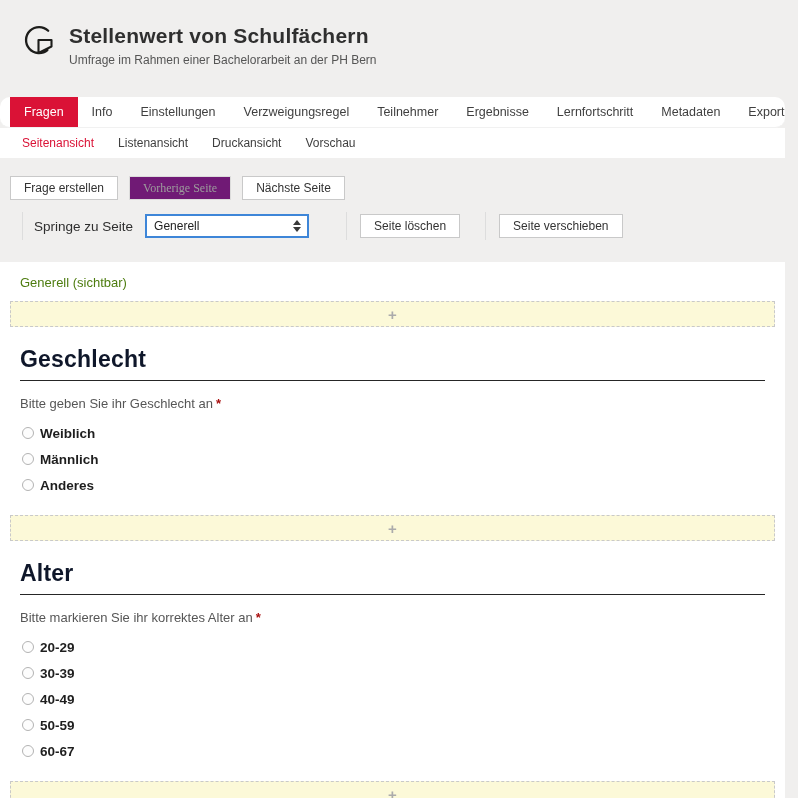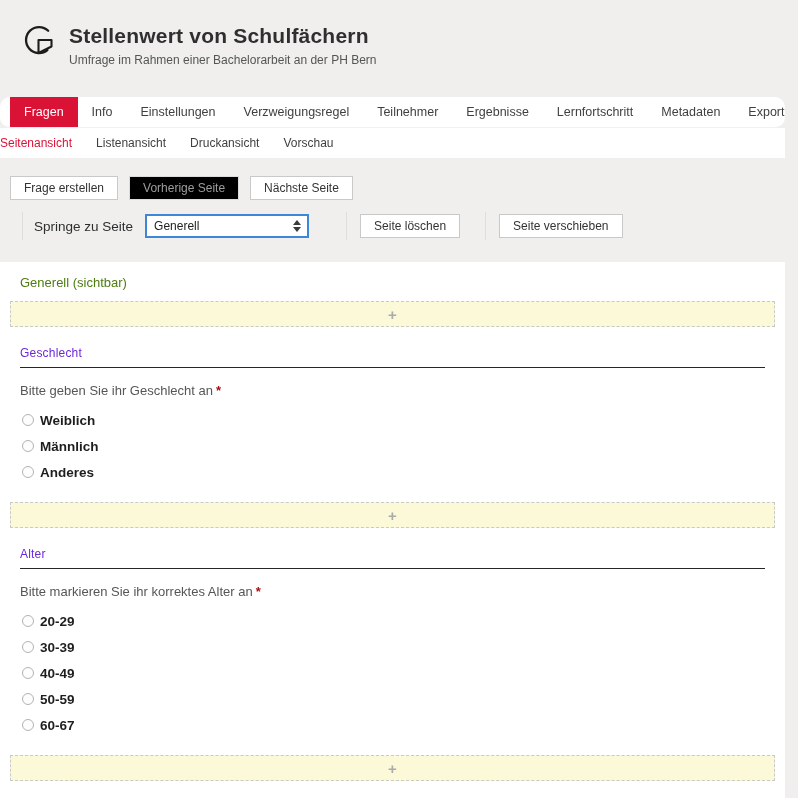--- a/index.html
+++ b/index.html
@@ -20,33 +20,33 @@
   .app-subtitle { font-size: 12px; color: #555; margin-top: 5px; }
 
   
   .tabbar { height: 31px; display: flex; align-items: stretch; padding-left: 10px;
             border-bottom: 1px solid #f1f1f1; border-radius: 10px; }
   .tab { font-size: 12.5px; color: #3f3f3f; display: flex; align-items: center;
          padding: 0 14px; cursor: pointer; }
   .tab.active { background: #da1236; color: #fff; }
 
   
-  .subnav { height: 30px; display: flex; align-items: center; }
+  .subnav { height: 30px; display: flex; align-items: center; padding-left: 22px; }
   .subtab { font-size: 12px; color: #3f3f3f; margin-right: 24px; cursor: pointer; }
   .subtab.active { color: #da1236; }
 
   
   .toolbar { padding: 18px 0 0 10px; }
   .btn-row { display: flex; align-items: center; }
   .btn {
     background: #fff; border: 1px solid #c9c9c9; color: #333;
     font-size: 12px; font-family: inherit; padding: 5px 13px; height: 24px;
     display: inline-flex; align-items: center; cursor: pointer;
   }
-  .btn.disabled { background: #000000; border-color: #dcdcdb; color: #9d9d9d; }
+  .btn.disabled { background: #701a75; border-color: #dcdcdb; color: #9d9d9d; font-family: Liberation Serif, serif; }
   .btn + .btn { margin-left: 11px; }
   .jump-row { display: flex; align-items: center; margin-top: 11px; height: 30px; }
   .vsep { width: 1px; height: 28px; background: #ddd; margin: 0 0 0 12px; }
   .jump-label { font-size: 13.5px; color: #2e2e2e; margin: 0 12px 0 11px; }
   .select {
     width: 164px; height: 24px; background: #fff; border: 2px solid #3e86d8;
     display: flex; align-items: center; justify-content: space-between;
     padding: 0 6px 0 7px; font-size: 12px; color: #222; cursor: pointer;
   }
   .stepper { display: flex; flex-direction: column; align-items: center; gap: 2px; }
@@ -61,21 +61,21 @@
   
   .card { margin-top: 21px; padding-bottom: 40px; }
   .page-band-title { font-size: 13px; color: #4d7c0f; padding: 13px 20px 11px 20px; }
   .add-strip {
     margin: 0 10px; height: 26px; background: #fcf9d8;
     border: 1px dashed #c9c9c9; display: flex; align-items: center; justify-content: center;
     cursor: pointer;
   }
   .add-strip .plus { color: #ababab; font-size: 15px; font-weight: bold; line-height: 1; }
   .question { padding: 19px 20px 17px 20px; }
-  .q-title { font-size: 12px; font-weight: normal; color: #6d28d9; letter-spacing: 0.2px; }
+  .q-title { font-size: 23px; font-weight: bold; color: #0f172a; letter-spacing: 0.2px; }
   .q-rule { border: none; border-top: 1px solid #262626; margin: 7px 0 0 0; }
   .q-prompt { font-size: 13px; color: #565656; margin-top: 15px; }
   .req { color: #a80f0f; font-weight: bold; margin-left: 3px; }
   .opts { margin-top: 9px; }
   .opt { display: flex; align-items: center; height: 26px; }
   .radio { width: 12px; height: 12px; border-radius: 50%; border: 1px solid #b3b3b3;
            background: #fdfdfd; margin: 0 6px 0 2px; flex: 0 0 auto; }
   .opt-label { font-size: 13.5px; color: #1e1e1e; font-weight: bold; }
   .question.tail { padding-bottom: 0; padding-top: 24px; }
 </style>

